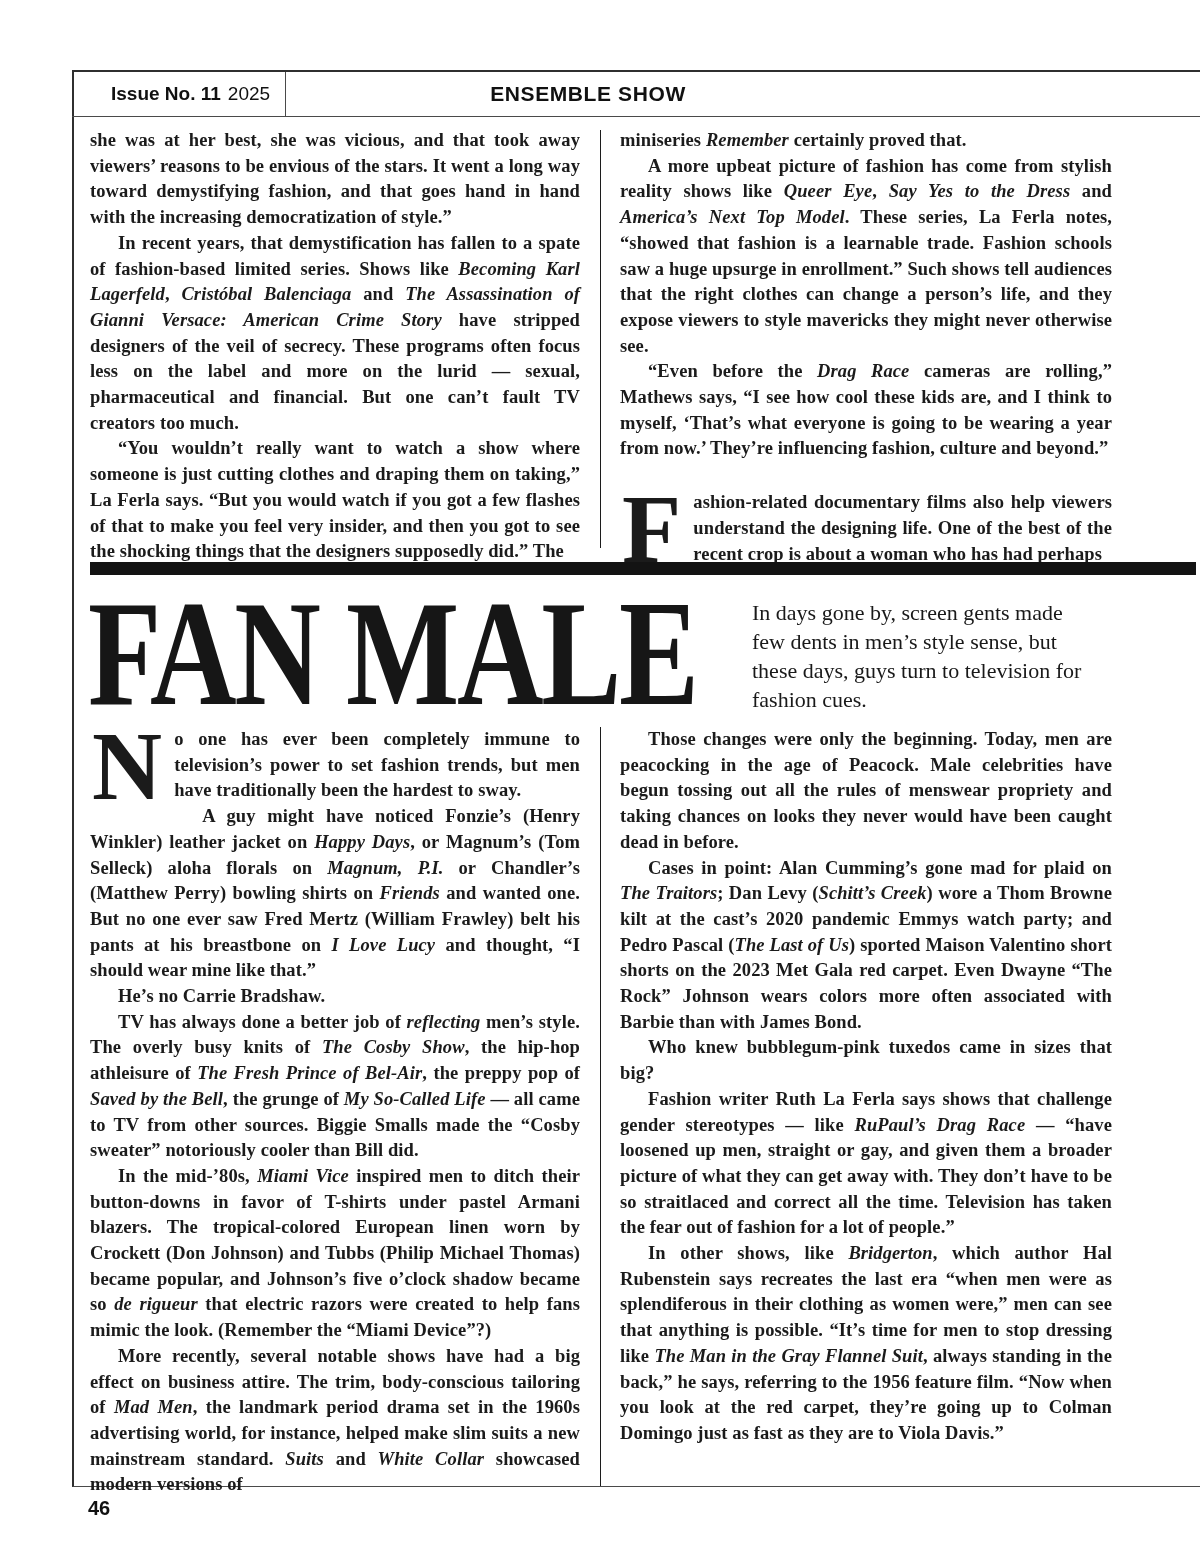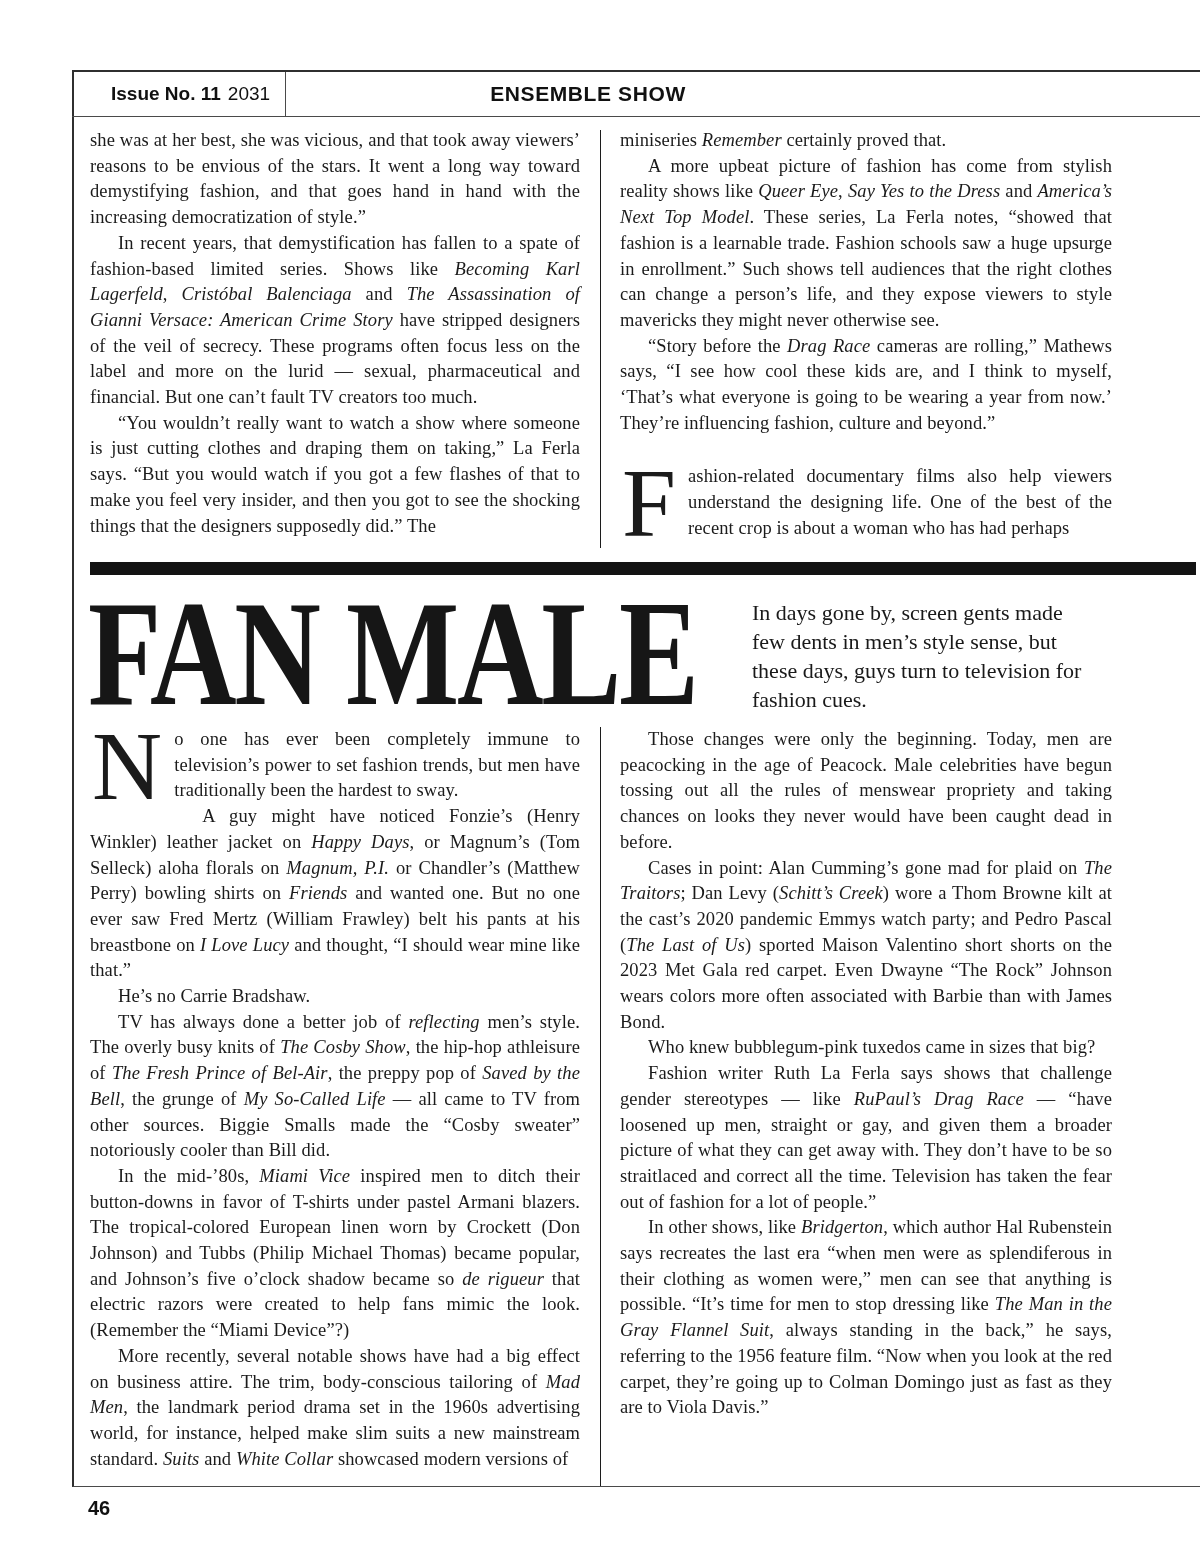--- a/index.html
+++ b/index.html
@@ -26,21 +26,21 @@
   .mag-title {
     position:absolute; left:0; top:72px; width:1176px; height:44px;
     display:flex; align-items:center; justify-content:center;
     font-family:"Liberation Sans", sans-serif; font-weight:bold;
     font-size:21px; letter-spacing:0.6px; color:#111;
   }
 
   
   .col {
     position:absolute; text-align:justify; font-size:18.5px; line-height:25.7px;
-    color:#1b1b1b; letter-spacing:0.1px;
+    color:#1b1b1b; letter-spacing:0.1px;font-weight:bold;
   }
   .col p { margin:0; }
   .col p.indent { text-indent:28px; }
   .col p.gap { margin-top:28px; }
   .col em { font-style:italic; }
   .dropcap {
     float:left; font-size:97px; line-height:76px; padding:2px 12px 0 2px; color:#1b1b1b;
   }
 
   #top-left  { left:90px;  top:128px; width:490px; }
@@ -74,34 +74,34 @@
 <body>
 
 <div>
 
   <div id="frame"></div>
   <div class="header-bottom-rule"></div>
   <div class="header-divider"></div>
 
   <div class="issue-cell">
     <span class="issue-label">Issue No. 11</span>
-    <span class="issue-year">2031</span>
+    <span class="issue-year">2025</span>
   </div>
   <div class="mag-title">ENSEMBLE SHOW</div>
 
   <div id="top-left" class="col">
       <p class=""><span>she was at her best, she was vicious, and that took away viewers’ reasons to be envious of the stars. It went a long way toward demystifying fashion, and that goes hand in hand with the increasing democratization of style.”</span></p>
       <p class="indent"><span>In recent years, that demystification has fallen to a spate of fashion-based limited series. Shows like </span><em>Becoming Karl Lagerfeld</em><span>, </span><em>Cristóbal Balenciaga</em><span> and </span><em>The Assassination of Gianni Versace: American Crime Story</em><span> have stripped designers of the veil of secrecy. These programs often focus less on the label and more on the lurid — sexual, pharmaceutical and financial. But one can’t fault TV creators too much.</span></p>
       <p class="indent"><span>“You wouldn’t really want to watch a show where someone is just cutting clothes and draping them on taking,” La Ferla says. “But you would watch if you got a few flashes of that to make you feel very insider, and then you got to see the shocking things that the designers supposedly did.” The</span></p>
     </div>
   <div id="divider-top"></div>
   <div id="top-right" class="col">
       <p class=""><span>miniseries </span><em>Remember</em><span> certainly proved that.</span></p>
       <p class="indent"><span>A more upbeat picture of fashion has come from stylish reality shows like </span><em>Queer Eye</em><span>, </span><em>Say Yes to the Dress</em><span> and </span><em>America’s Next Top Model</em><span>. These series, La Ferla notes, “showed that fashion is a learnable trade. Fashion schools saw a huge upsurge in enrollment.” Such shows tell audiences that the right clothes can change a person’s life, and they expose viewers to style mavericks they might never otherwise see.</span></p>
-      <p class="indent"><span>“Story before the </span><em>Drag Race</em><span> cameras are rolling,” Mathews says, “I see how cool these kids are, and I think to myself, ‘That’s what everyone is going to be wearing a year from now.’ They’re influencing fashion, culture and beyond.”</span></p>
+      <p class="indent"><span>“Even before the </span><em>Drag Race</em><span> cameras are rolling,” Mathews says, “I see how cool these kids are, and I think to myself, ‘That’s what everyone is going to be wearing a year from now.’ They’re influencing fashion, culture and beyond.”</span></p>
       <p class=" gap"><span class="dropcap">F</span><span>ashion-related documentary films also help viewers understand the designing life. One of the best of the recent crop is about a woman who has had perhaps</span></p>
     </div>
 
   <div id="thick-bar"></div>
   <h1 id="headline">FAN MALE</h1>
   <div id="deck">In days gone by, screen gents made few dents in men’s style sense, but these days, guys turn to television for fashion cues.</div>
 
   <div id="bot-left" class="col">
       <p class=""><span class="dropcap">N</span><span>o one has ever been completely immune to television’s power to set fashion trends, but men have traditionally been the hardest to sway.</span></p>
       <p class="indent"><span>A guy might have noticed Fonzie’s (Henry Winkler) leather jacket on </span><em>Happy Days</em><span>, or Magnum’s (Tom Selleck) aloha florals on </span><em>Magnum, P.I.</em><span> or Chandler’s (Matthew Perry) bowling shirts on </span><em>Friends</em><span> and wanted one. But no one ever saw Fred Mertz (William Frawley) belt his pants at his breastbone on </span><em>I Love Lucy</em><span> and thought, “I should wear mine like that.”</span></p>

